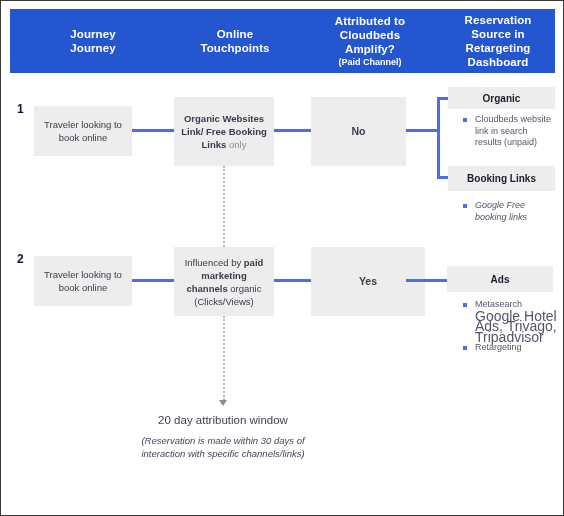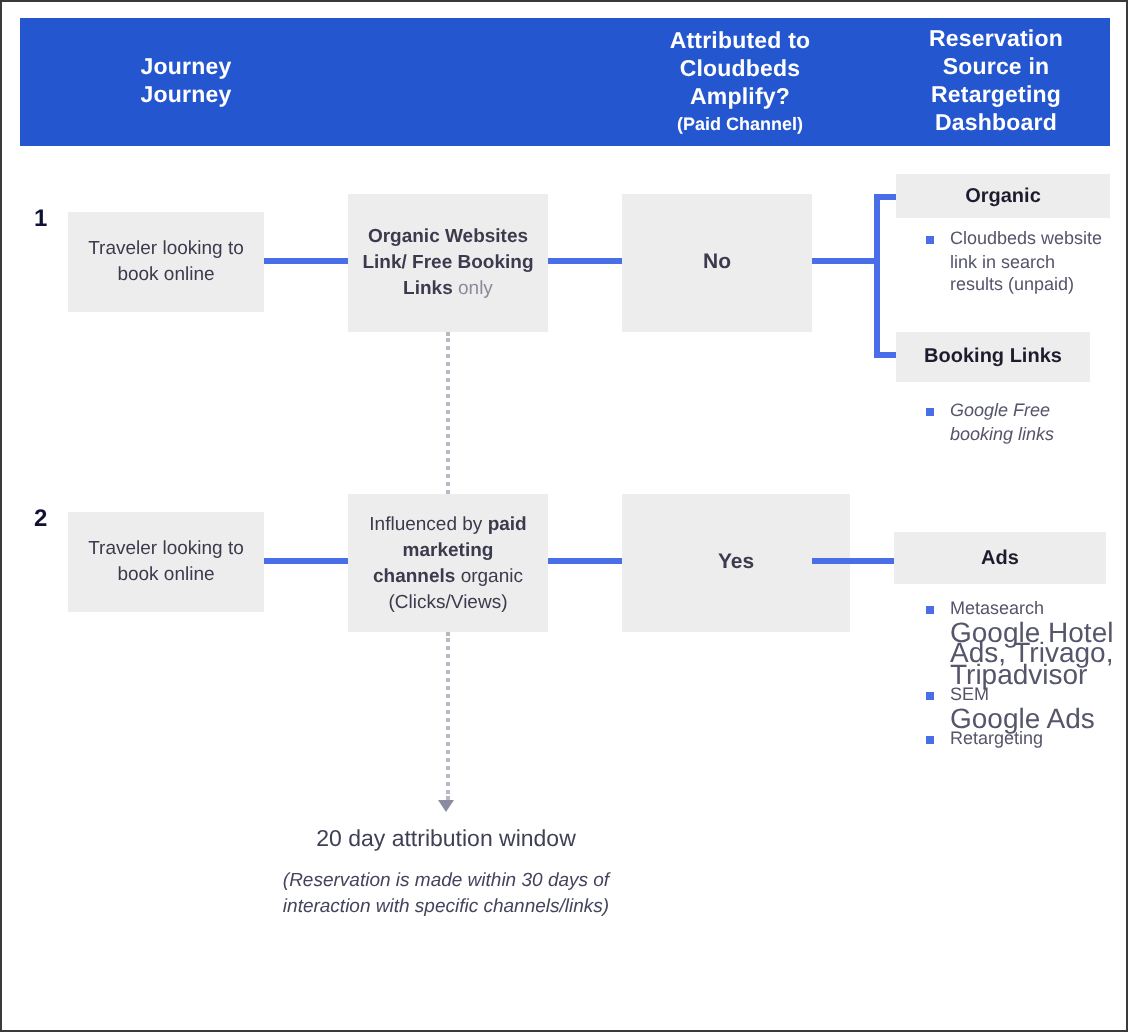--- a/index.html
+++ b/index.html
@@ -177,20 +177,24 @@
 
 <div id="canvas">
 
   <div class="header-band">
 
     <div class="header-cell hc1">
       <div class="header-title">Journey</div>
       <div class="header-title">Journey</div>
     </div>
 
+    <div class="header-cell hc2">
+      <div class="header-title">Online</div>
+      <div class="header-title">Touchpoints</div>
+    </div>
 
     <div class="header-cell hc3">
       <div class="header-title">Attributed to</div>
       <div class="header-title">Cloudbeds</div>
       <div class="header-title">Amplify?</div>
       <div class="header-sub">(Paid Channel)</div>
     </div>
 
     <div class="header-cell hc4">
       <div class="header-title">Reservation</div>
@@ -228,21 +232,21 @@
   <div class="chip" style="left:447px; top:86px; width:107px; height:22px;">
     <span>Organic</span>
   </div>
   <ul class="bullets" style="left:460px; top:113px; width:94px;">
     <li>
       <span class="dot"></span>
       <span>Cloudbeds website link in search results (unpaid)</span>
     </li>
   </ul>
 
-  <div class="chip" style="left:447px; top:165px; width:97px; height:25px;">
+  <div class="chip" style="left:447px; top:165px; width:107px; height:25px;">
     <span>Booking Links</span>
   </div>
   <ul class="bullets" style="left:460px; top:199px; width:94px;">
     <li class="italic-only">
       <span class="dot"></span>
       <span>Google Free booking links</span>
     </li>
   </ul>
 
   <div class="rownum" style="left:16px; top:251px;">2</div>
@@ -271,25 +275,20 @@
     <span>Ads</span>
   </div>
   <ul class="bullets" style="left:460px; top:298px; width:96px;">
     <li>
       <span class="dot"></span>
       <span>Metasearch</span>
       <span class="sub">Google Hotel Ads, Trivago, Tripadvisor</span>
     </li>
     <li>
       <span class="dot"></span>
-      <span>SEM</span>
-      <span class="sub">Google Ads</span>
-    </li>
-    <li>
-      <span class="dot"></span>
       <span>Retargeting</span>
     </li>
   </ul>
 
   <div class="dotted" style="left:222px; top:165px; height:81px;"></div>
   <div class="dotted" style="left:222px; top:315px; height:84px;"></div>
   <div class="arrowhead" style="left:218px; top:399px;"></div>
 
   <div class="footer-note" style="left:122px; top:412px; width:200px;">
     <div class="footer-title">20 day attribution window</div>

